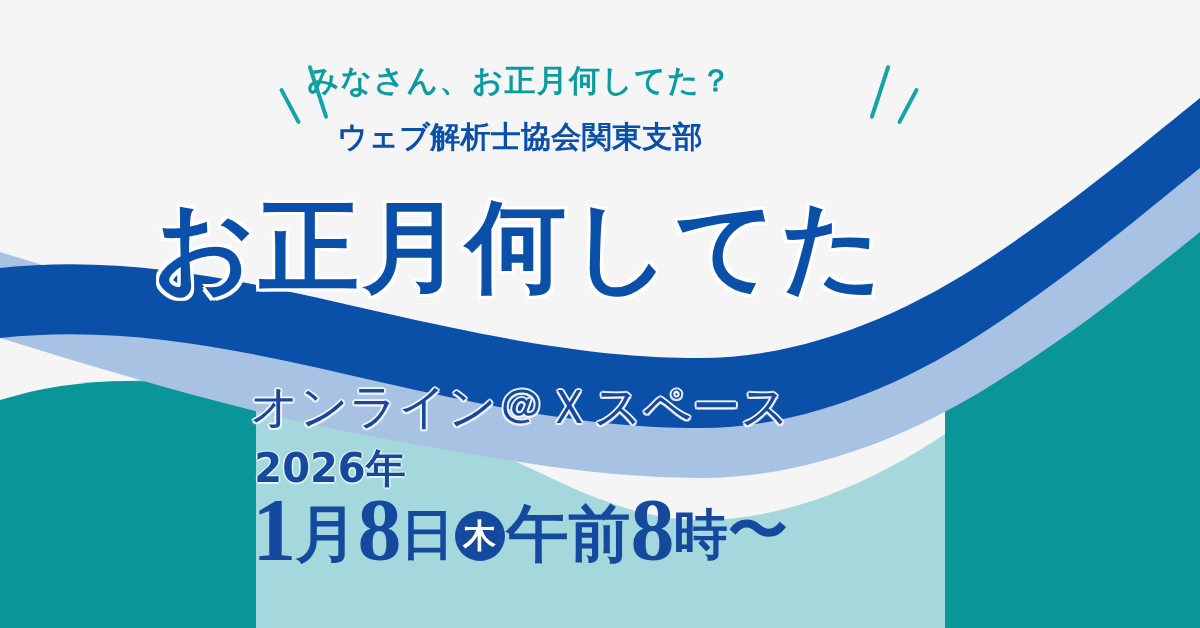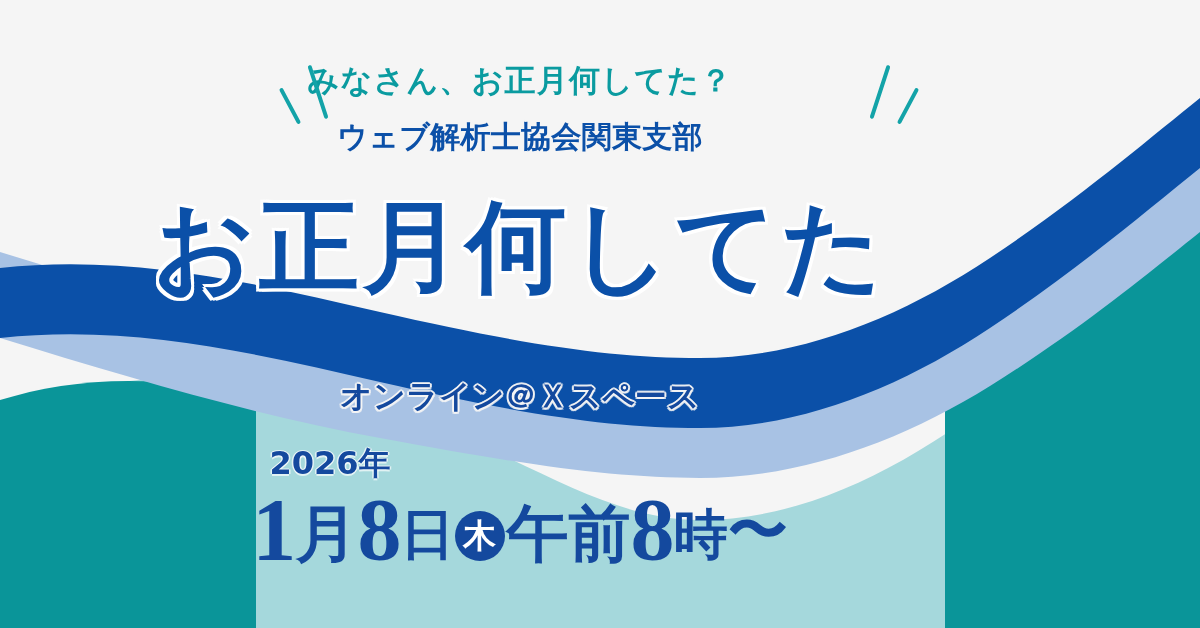--- a/index.html
+++ b/index.html
@@ -59,35 +59,35 @@
     line-height:1.18;
     white-space:nowrap;
     text-shadow:
       3px 0 0 #fff, -3px 0 0 #fff, 0 3px 0 #fff, 0 -3px 0 #fff,
       2px 2px 0 #fff, -2px 2px 0 #fff, 2px -2px 0 #fff, -2px -2px 0 #fff,
       3px 3px 0 #fff, -3px 3px 0 #fff, 3px -3px 0 #fff, -3px -3px 0 #fff;
   }
 
   .venue{
     position:absolute;left:0;right:0;top:378px;
-    font-size:32px;
-    font-weight:700;
+    font-size:48px;
+    font-weight:400;
     letter-spacing:.005em;
     color:#14499E;
     line-height:1.18;
     white-space:nowrap;
     text-shadow:
       2px 0 0 #f5f5f5cc, -2px 0 0 #f5f5f5cc, 0 2px 0 #f5f5f5cc, 0 -2px 0 #f5f5f5cc,
       1.5px 1.5px 0 #f5f5f5cc, -1.5px 1.5px 0 #f5f5f5cc,
       1.5px -1.5px 0 #f5f5f5cc, -1.5px -1.5px 0 #f5f5f5cc;
   }
 
   .year{
     position:absolute;left:0;right:0;top:444px;
-    font-size:32px;
+    font-size:40px;
     font-weight:700;
     color:#14499E;
     line-height:1.2;
     text-shadow:
       1.5px 0 0 #ffffffaa,-1.5px 0 0 #ffffffaa,0 1.5px 0 #ffffffaa,0 -1.5px 0 #ffffffaa;
   }
   .year-inner{
     display:inline-block;
     
     transform:translateX(-190px);

